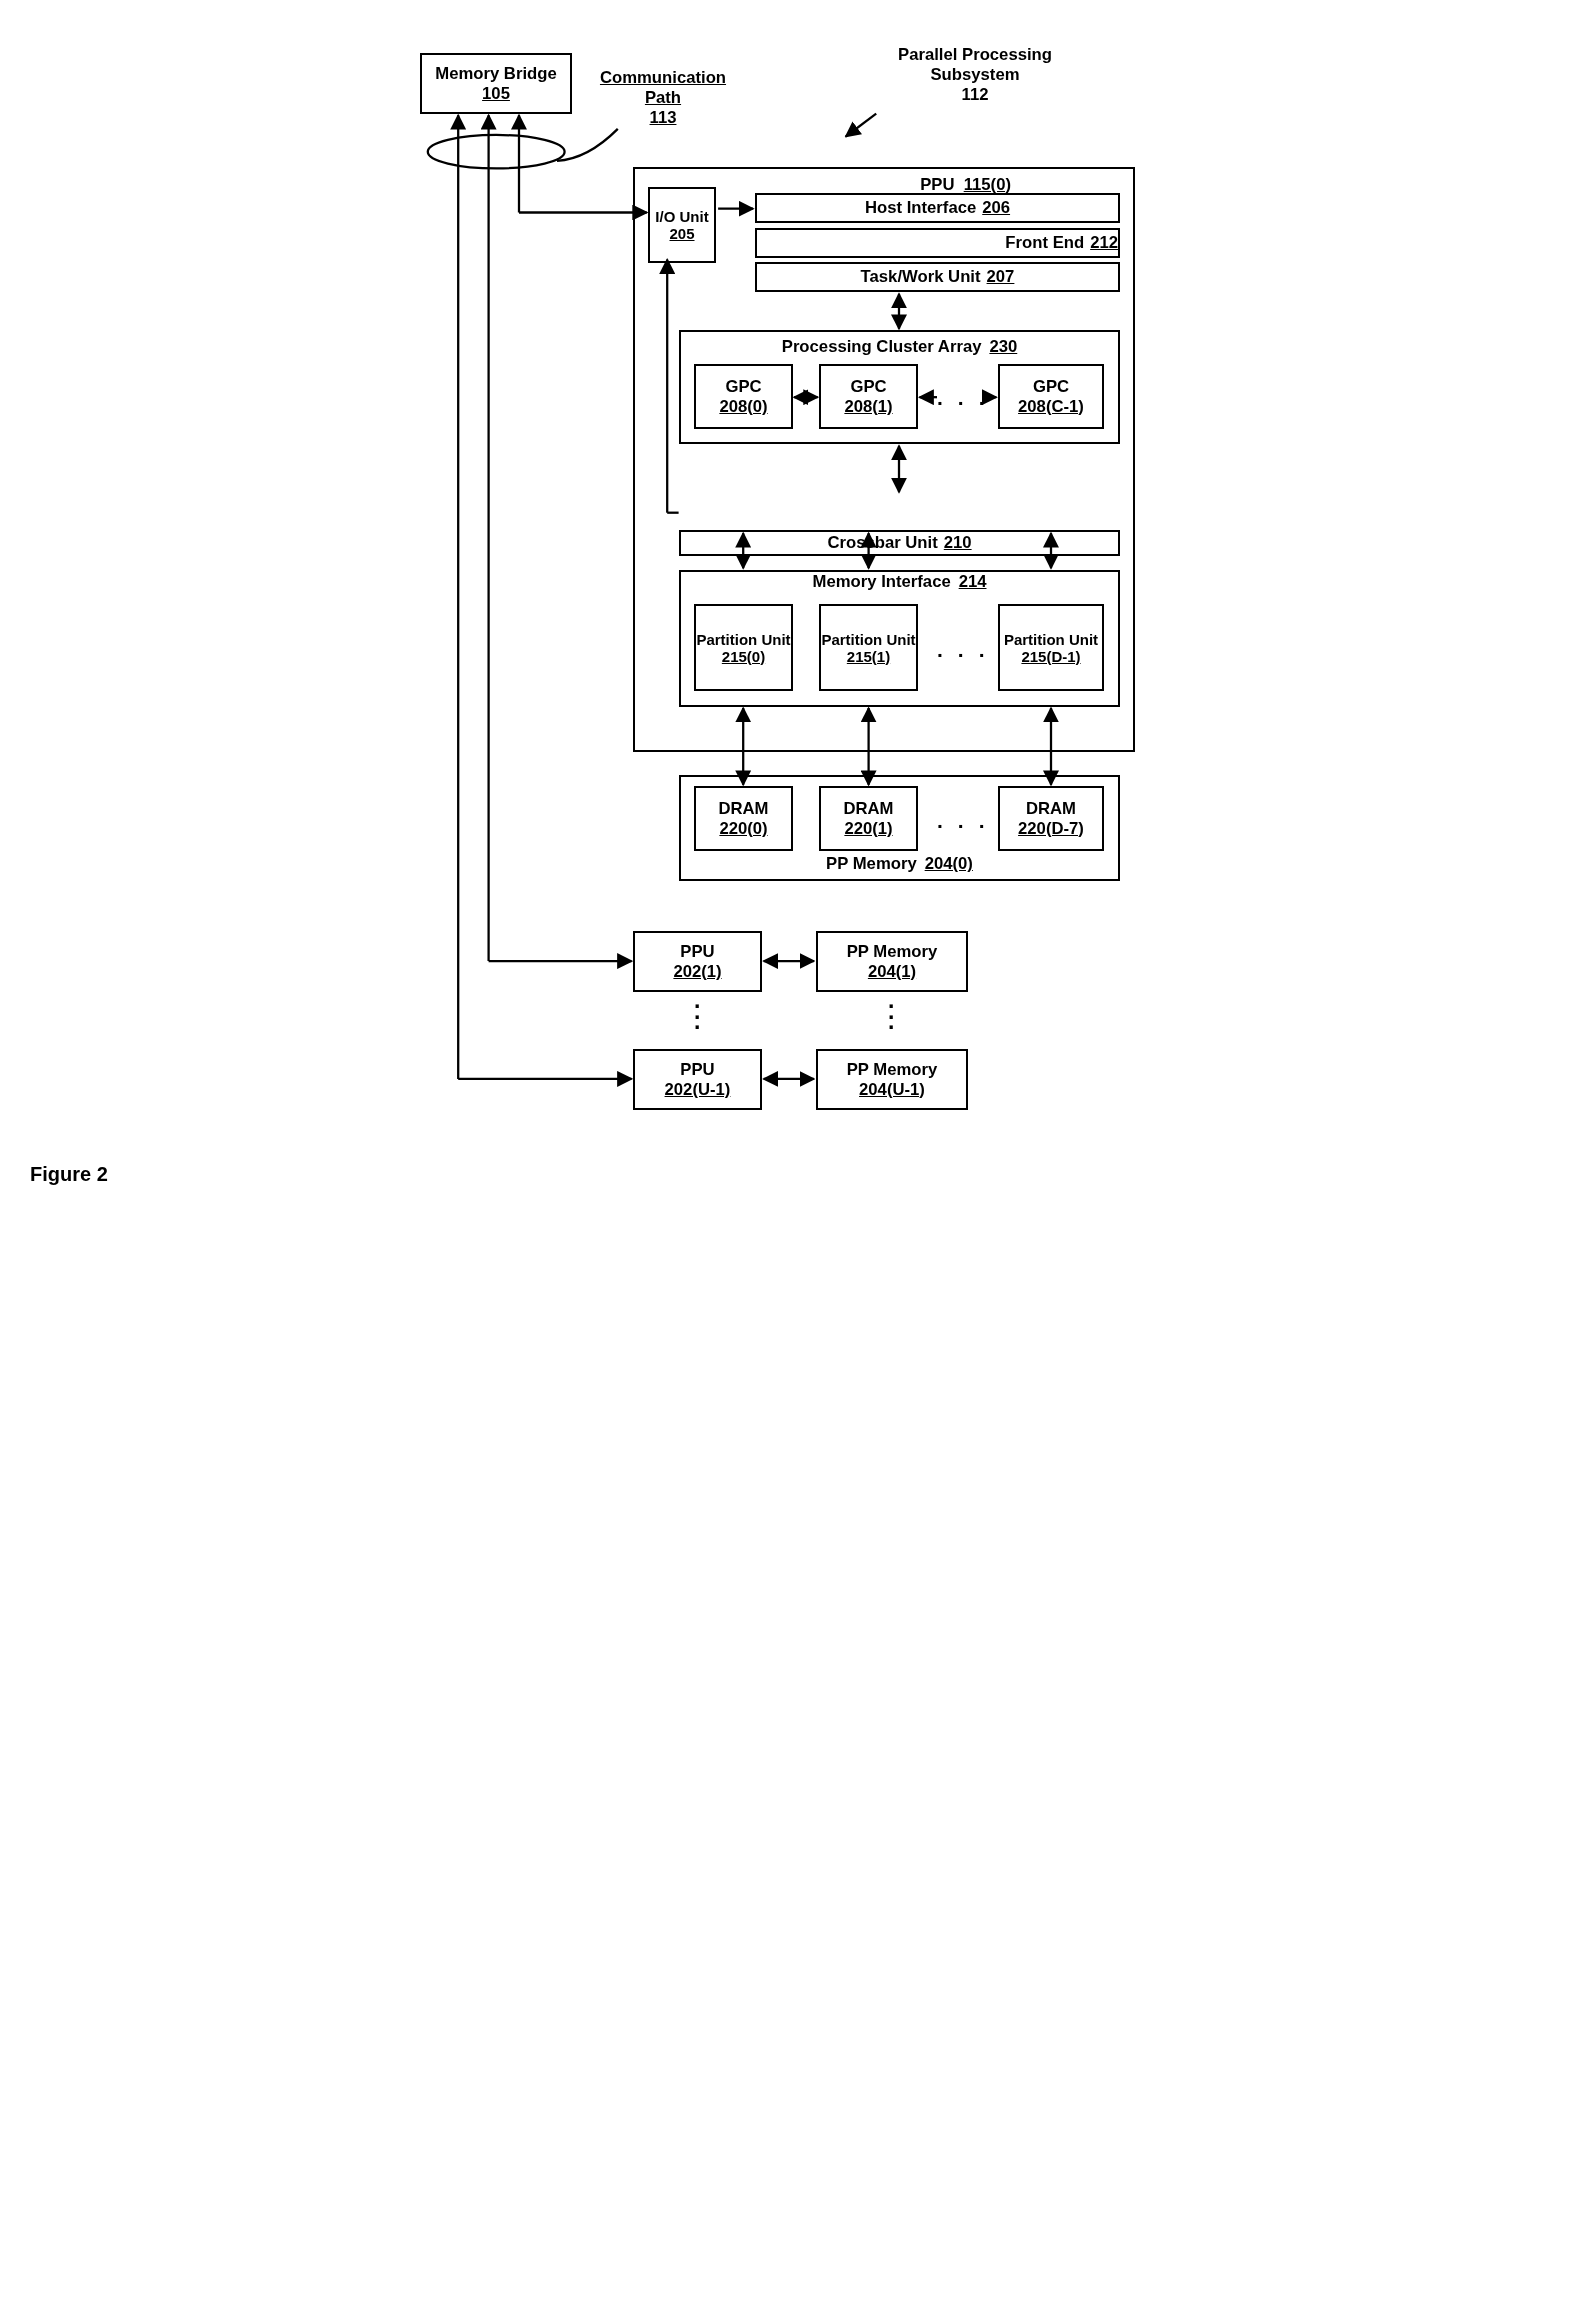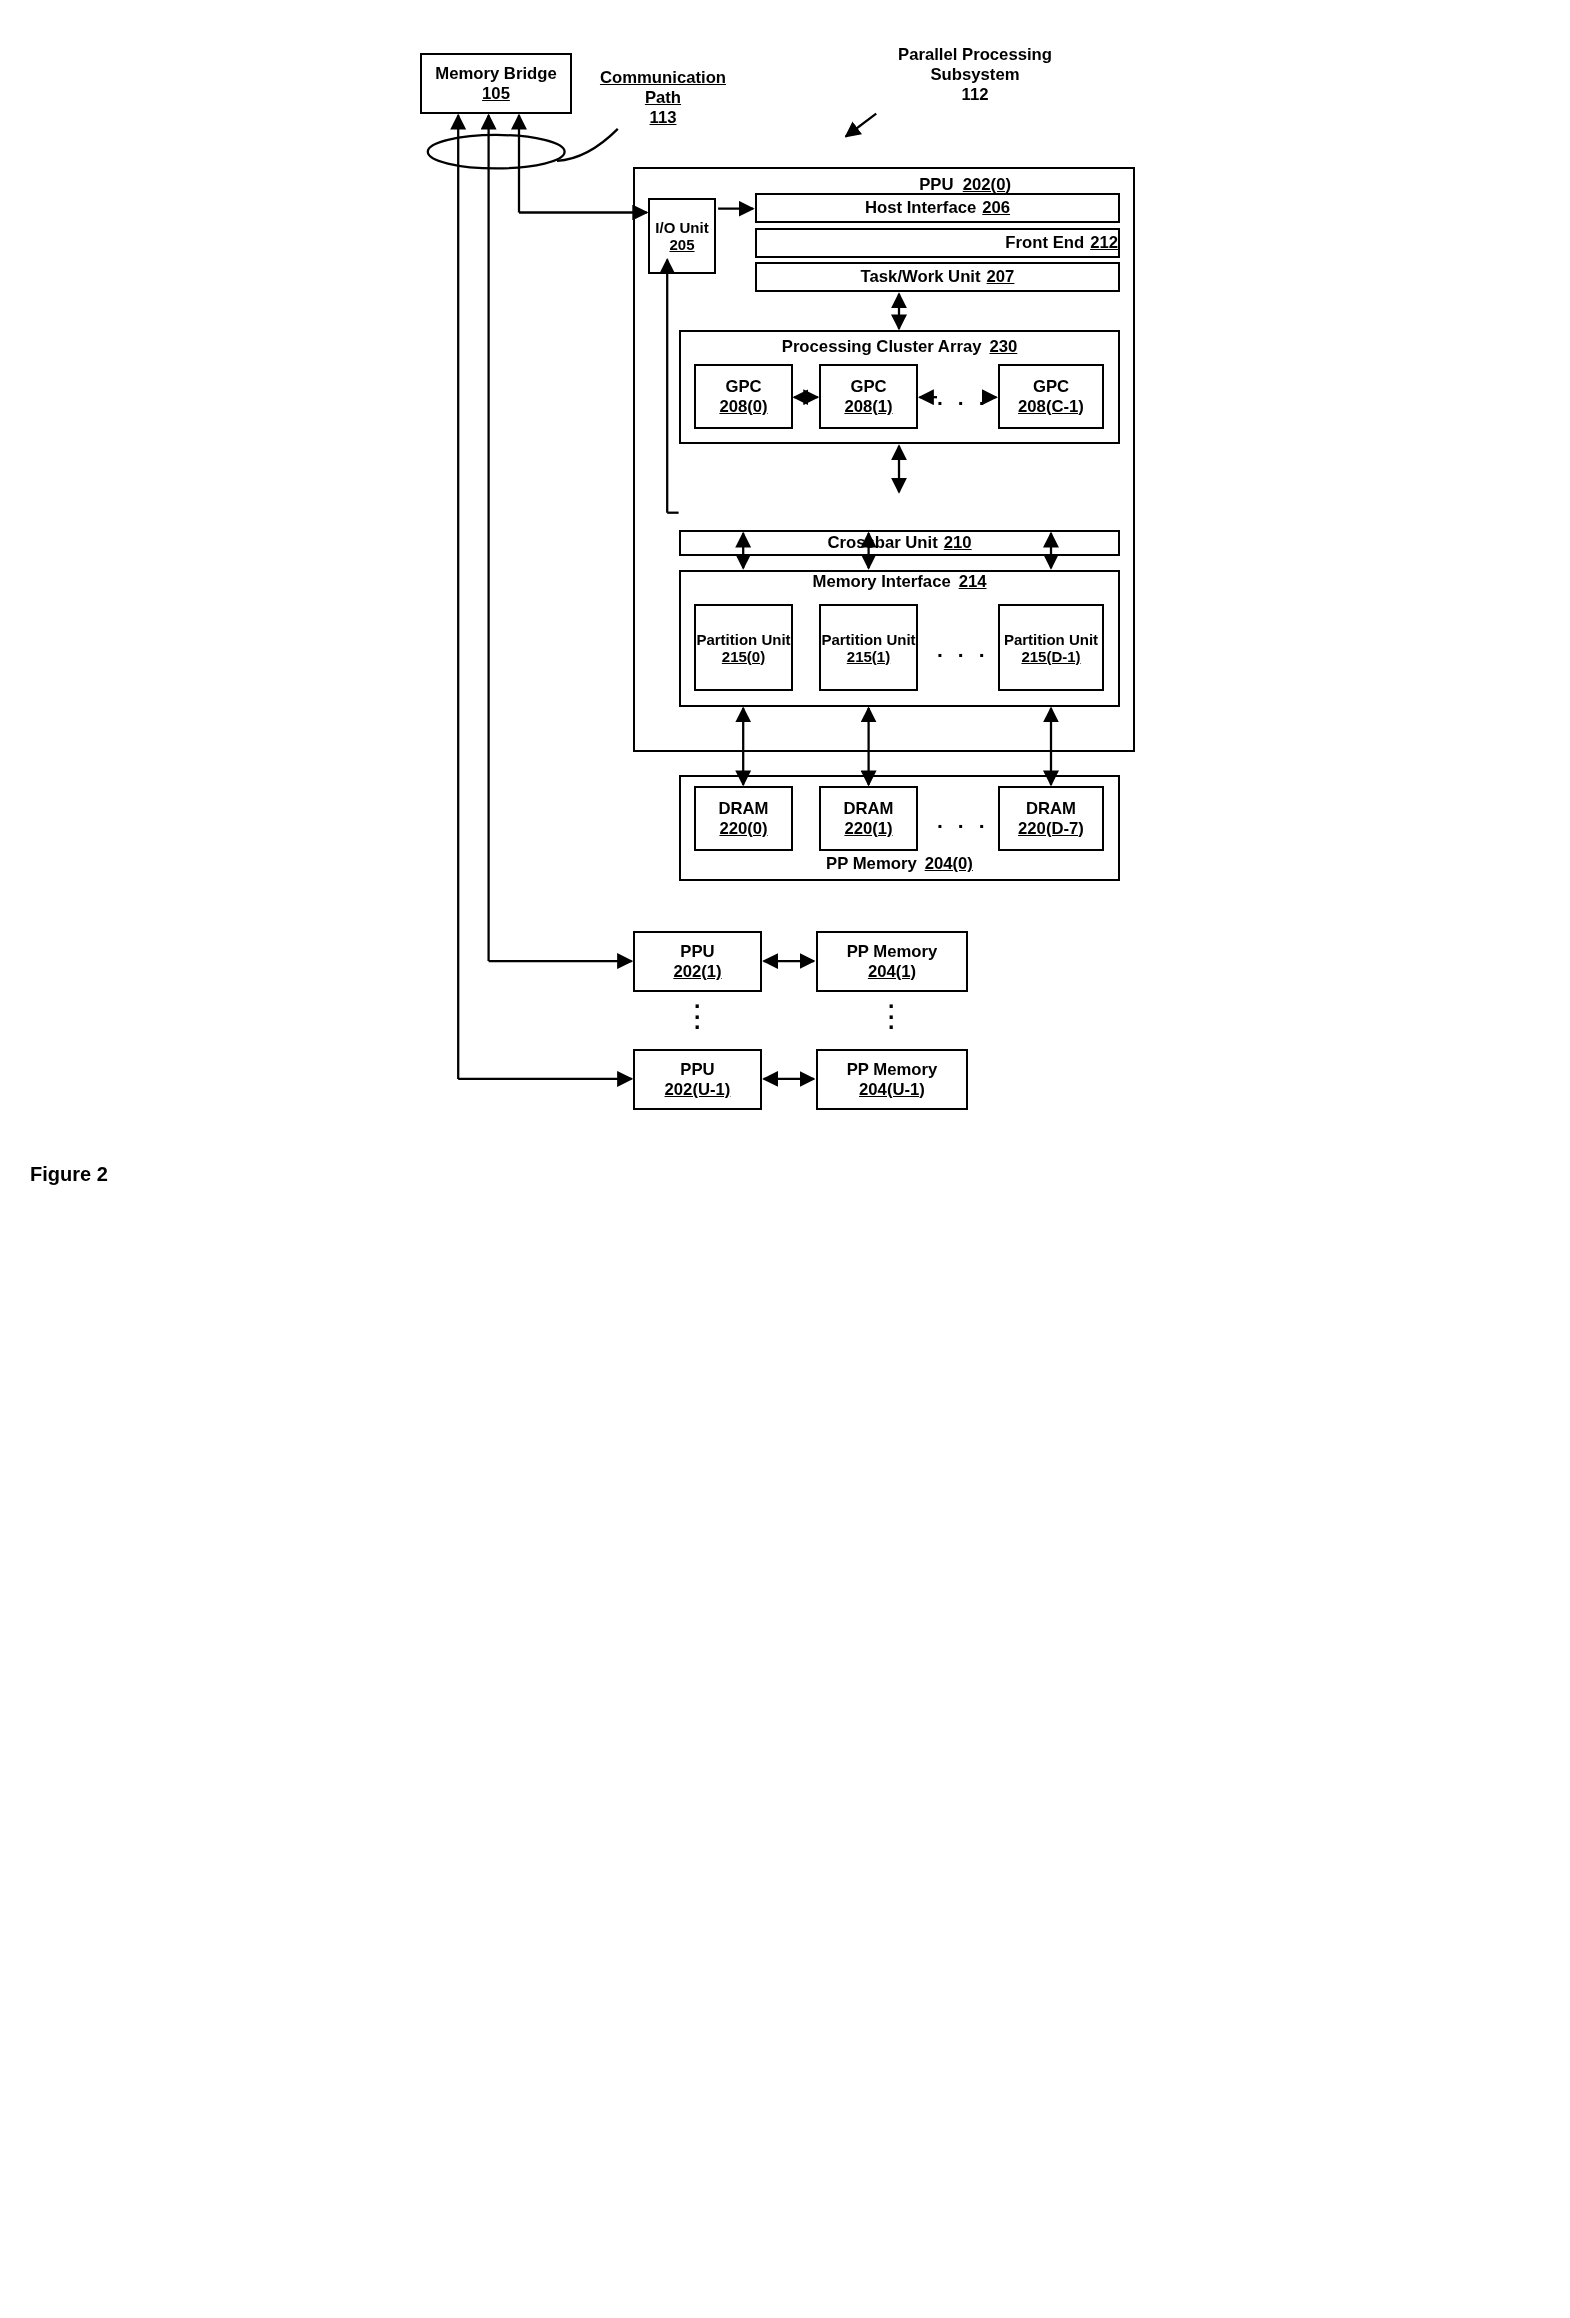--- a/index.html
+++ b/index.html
@@ -80,25 +80,25 @@
   </div>
 
   <div class="free-label" style="left:471px; top:15px; width:198px;">
     <div>Parallel Processing Subsystem</div>
     <div style="font-weight:bold;">112</div>
   </div>
 
   <div class="box" style="left:228px; top:137px; width:502px; height:585px; justify-content:flex-start;">
     <div class="container-title" style="top:6px; right:122px;">
       <span>PPU</span>
-      <span class="ref" style="margin-left:4.6px;">202(0)</span>
-    </div>
-  </div>
-
-  <div class="box" style="left:243px; top:168px; width:68px; height:76px;">
+      <span class="ref" style="margin-left:4.6px;">115(0)</span>
+    </div>
+  </div>
+
+  <div class="box" style="left:243px; top:157px; width:68px; height:76px;">
     <span class="label" style="font-size:15px;">I/O Unit</span>
     <span class="ref" style="font-size:15px;">205</span>
   </div>
 
   <div class="box" style="left:350px; top:163px; width:365px; height:30px; flex-direction:row; gap:6px;">
     <span class="label">Host Interface</span>
     <span class="ref">206</span>
   </div>
 
   <div class="box" style="left:350px; top:198px; width:365px; height:30px; flex-direction:row; gap:6px;justify-content:flex-end;">

